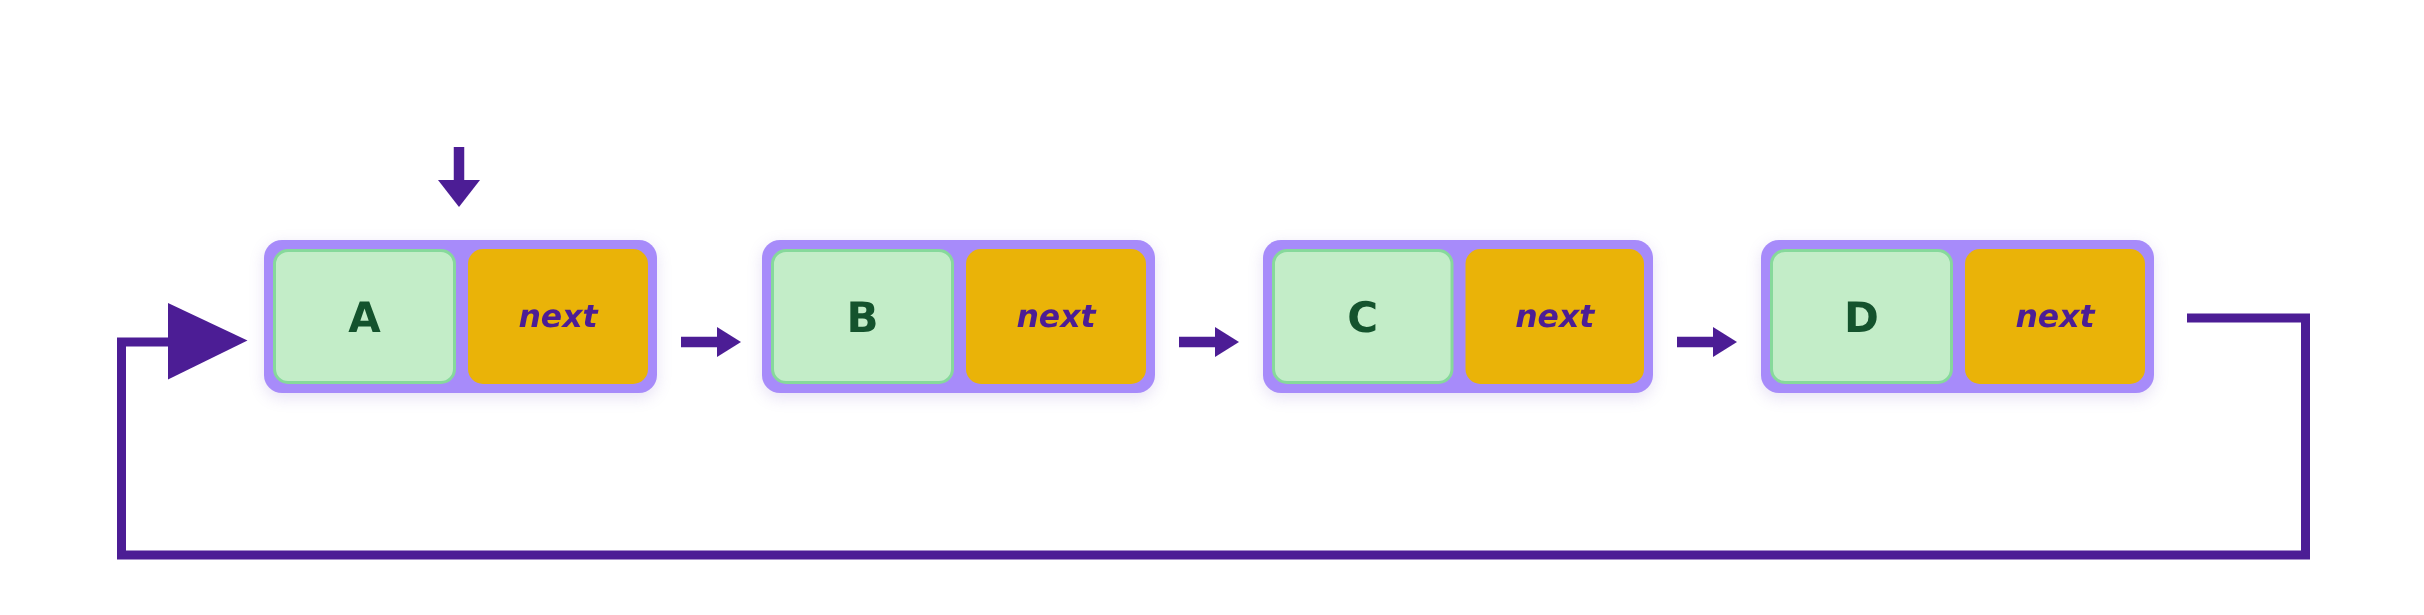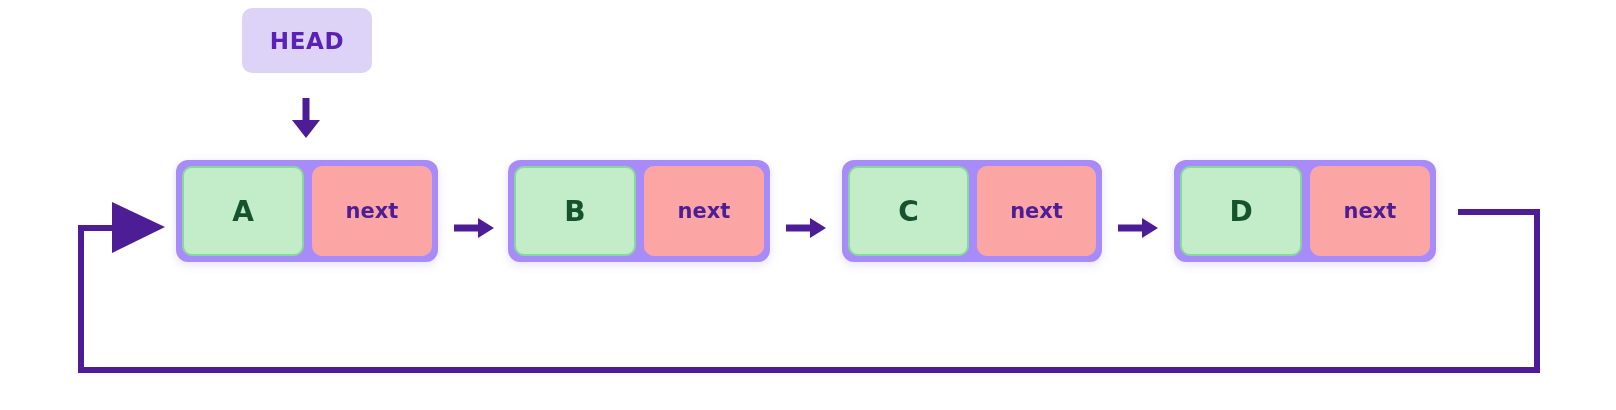--- a/index.html
+++ b/index.html
@@ -69,29 +69,30 @@
     justify-content: center;
     font-size: 28px;
     font-weight: bold;
     color: #14532d;
     box-sizing: border-box;
   }
   .cell-next {
     width: 122px;
     height: 90px;
     margin-left: 8px;
-    background: #fca5a5;
+    background: #eab308;
     border-radius: 10px;
     display: flex;
     align-items: center;
     justify-content: center;
     font-size: 21px;
     font-weight: bold;
     color: #4c1d95;
     box-sizing: border-box;
+    font-style: italic;
   }
   .node.n0 { left: 176px; width: 262px; }
   .node.n1 { left: 508px; width: 262px; }
   .node.n2 { left: 842px; width: 260px; }
   .node.n3 { left: 1174px; width: 262px; }
 
   
   .link-arrow {
     position: absolute;
     top: 214px;
@@ -110,21 +111,20 @@
     width: 1616px;
     height: 410px;
     pointer-events: none;
   }
 </style>
 </head>
 <body>
 
 <div id="canvas">
 
-  <div class="head-label">HEAD</div>
 
   <svg class="head-arrow" viewBox="0 0 36 44">
     <line x1="18" y1="2" x2="18" y2="26" stroke="#4c1d95" stroke-width="7"></line>
     <polygon points="4,24 32,24 18,42" fill="#4c1d95"></polygon>
   </svg>
 
   <div class="node n0">
     <div class="cell-data">A</div>
     <div class="cell-next">next</div>
   </div>

